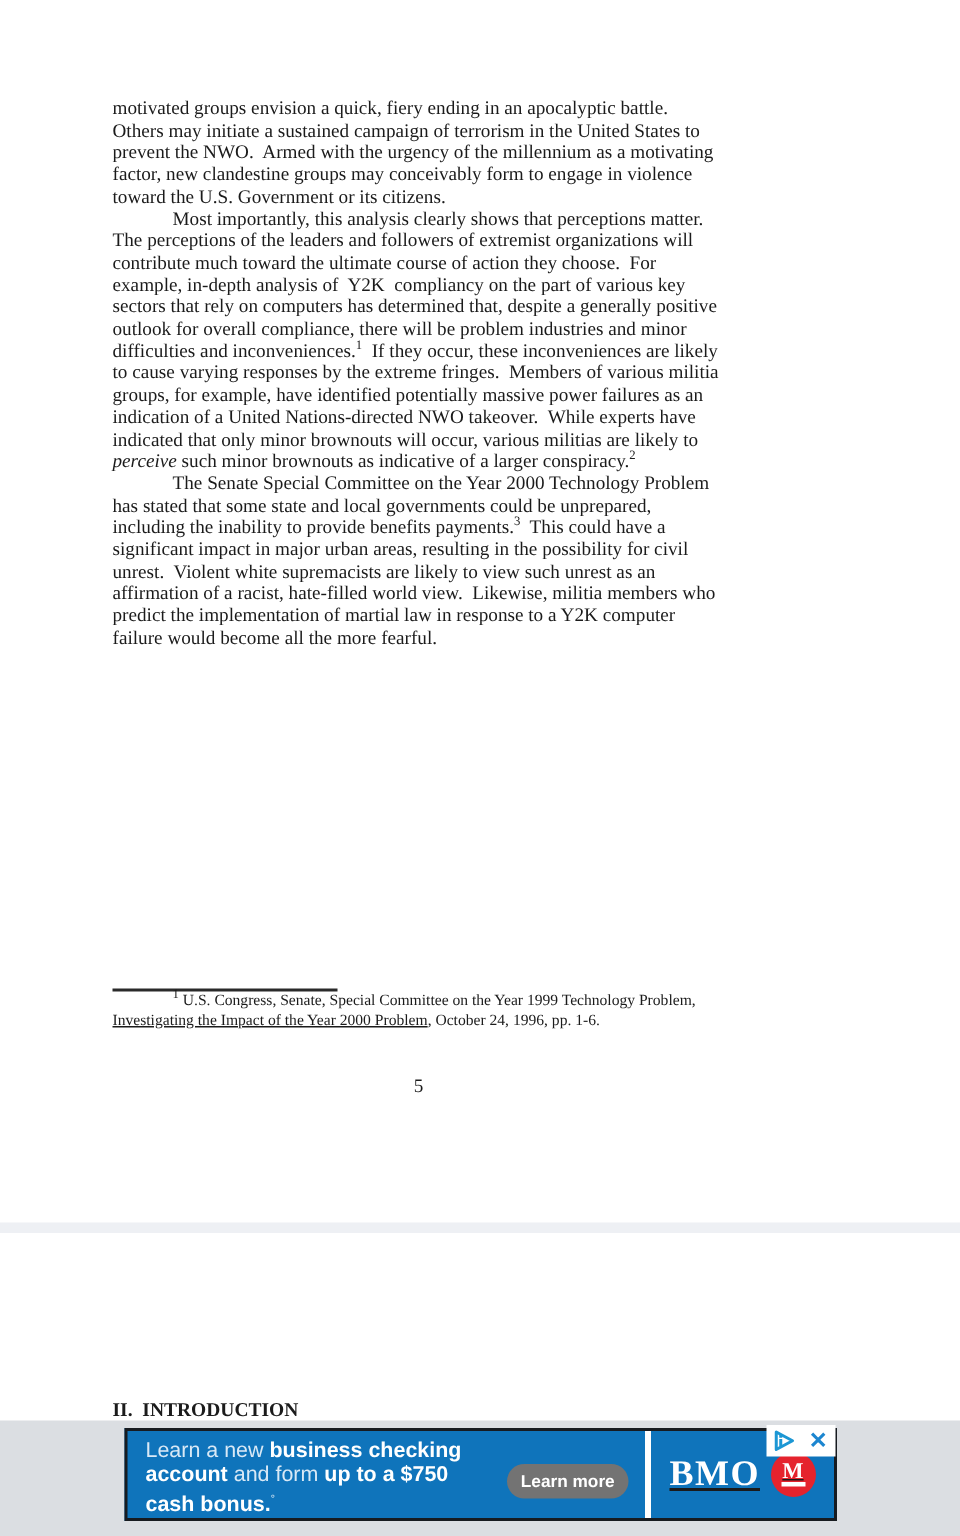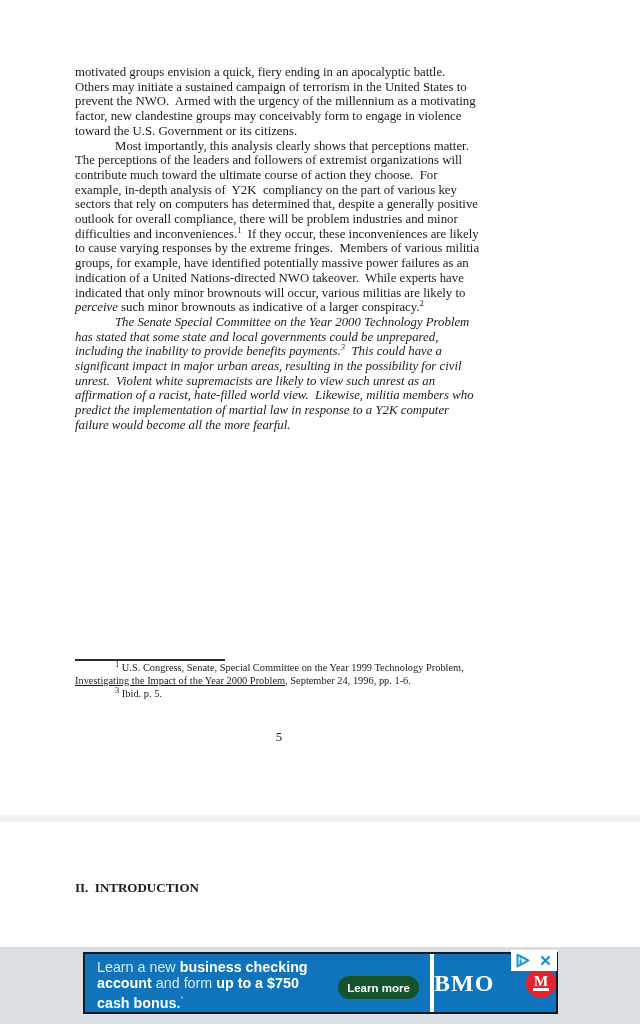--- a/index.html
+++ b/index.html
@@ -7,56 +7,56 @@
     width:640px;height:1024px;overflow:hidden;background:#ffffff;
     font-family:"Liberation Serif",serif;color:#1b1b1b;position:relative;
   }
   .doc-page{background:#ffffff;}
   .page1{box-sizing:border-box;width:558px;height:815px;padding:65px 75px 0 75px;}
   .doc-text{font-size:12.8px;line-height:14.7px;text-align:left;}
   .doc-text p{margin:0;white-space:pre-wrap;}
   .doc-text p span, .doc-text p i{white-space:pre-wrap;}
   .p-indent{text-indent:40px;}
   .para2{margin-top:15px;}
-  .para3{margin-top:10px;font-style:italic;}
+  .para3{margin-top:10px;}
   sup{font-size:8.5px;line-height:0;}
   .fn-rule{width:150px;border:none;border-top:2px solid #2a2a2a;margin:226px 0 0 0;}
   .footnotes{font-size:10.4px;line-height:13px;}
   .footnotes p{margin:0;white-space:pre-wrap;text-indent:40px;}
   .fn1{margin-top:12px;}
   .fn2{margin-top:12px;}
   .fn3{margin-top:12px;}
   .fn-underline{text-decoration:underline;}
   .page-number{margin-top:30px;text-align:center;font-size:12.8px;}
   .page-break-band{width:640px;height:7px;background:#eef0f4;}
-  .page2{box-sizing:border-box;width:640px;height:125px;padding:58px 75px 0 75px;}
+  .page2{box-sizing:border-box;width:640px;height:125px;padding:110px 75px 0 75px;}
   .section-heading{font-size:13px;font-weight:bold;margin:0;white-space:pre-wrap;}
   .page2 .doc-text p{margin-top:14px;}
 
   
   .ad-strip{position:absolute;left:0;top:947px;width:640px;height:77px;background:#dbdee2;}
   .ad-banner{
     position:absolute;left:83px;top:5px;width:471px;height:58px;
     background:#0f74bb;border:2px solid #171b20;cursor:pointer;
     font-family:"Liberation Sans",sans-serif;
   }
   .ad-copy{
     position:absolute;left:12px;top:5px;width:238px;
     color:#d9e9f6;font-size:14.3px;line-height:16.3px;font-weight:400;
   }
   .ad-copy b{color:#ffffff;font-weight:700;}
   .ad-mark{font-size:7px;color:#d9e9f6;vertical-align:6px;}
   .ad-cta{
     position:absolute;left:253px;top:22px;width:81px;height:23px;
-    background:#14532d;color:#ffffff;border:none;border-radius:12px;
+    background:#737373;color:#ffffff;border:none;border-radius:12px;
     font-family:"Liberation Sans",sans-serif;font-size:11.5px;font-weight:bold;
     display:flex;align-items:center;justify-content:center;cursor:pointer;padding:0;
   }
   .ad-divider{position:absolute;left:345px;top:0;width:4px;height:100%;background:#ffffff;}
-  .ad-brand{position:absolute;left:349px;top:0;right:0;bottom:0;display:flex;align-items:center;justify-content:space-between;gap:7px;}
+  .ad-brand{position:absolute;left:349px;top:0;right:0;bottom:0;display:flex;align-items:center;justify-content:center;gap:7px;text-decoration:underline;}
   .bmo-wordmark{
     color:#ffffff;font-family:"Liberation Serif",serif;font-weight:bold;
     font-size:24px;letter-spacing:1px;line-height:1;
   }
   .bmo-roundel{
     width:30px;height:30px;border-radius:50%;background:#e5232d;
     display:flex;align-items:center;justify-content:center;flex-direction:column;
   }
   .bmo-roundel .m{
     color:#ffffff;font-family:"Liberation Serif",serif;font-weight:bold;
@@ -75,22 +75,21 @@
 <div class="doc-page page1">
   <div class="doc-text">
     <p><span>motivated groups envision a quick, fiery ending in an apocalyptic battle.  Others may initiate a sustained campaign of terrorism in the United States to prevent the NWO.  Armed with the urgency of the millennium as a motivating factor, new clandestine groups may conceivably form to engage in violence toward the U.S. Government or its citizens.</span></p>
     <p class="p-indent para2"><span>Most importantly, this analysis clearly shows that perceptions matter.  The perceptions of the leaders and followers of extremist organizations will contribute much toward the ultimate course of action they choose.  For example, in-depth analysis of  Y2K  compliancy on the part of various key sectors that rely on computers has determined that, despite a generally positive outlook for overall compliance, there will be problem industries and minor difficulties and inconveniences.</span><sup>1</sup><span>  If they occur, these inconveniences are likely to cause varying responses by the extreme fringes.  Members of various militia groups, for example, have identified potentially massive power failures as an indication of a United Nations-directed NWO takeover.  While experts have indicated that only minor brownouts will occur, various militias are likely to </span><i>perceive</i><span> such minor brownouts as indicative of a larger conspiracy.</span><sup>2</sup></p>
     <p class="p-indent para3"><span>The Senate Special Committee on the Year 2000 Technology Problem has stated that some state and local governments could be unprepared, including the inability to provide benefits payments.</span><sup>3</sup><span>  This could have a significant impact in major urban areas, resulting in the possibility for civil unrest.  Violent white supremacists are likely to view such unrest as an affirmation of a racist, hate-filled world view.  Likewise, militia members who predict the implementation of martial law in response to a Y2K computer failure would become all the more fearful.</span></p>
   </div>
 
   <hr class="fn-rule">
 
   <div class="footnotes">
-    <p class="fn1"><sup>1</sup><span> U.S. Congress, Senate, Special Committee on the Year 1999 Technology Problem, </span><span class="fn-underline">Investigating the Impact of the Year 2000 Problem</span><span>, September 24, 1996, pp. 1-6.</span></p>
-    <p class="fn3"><sup>3</sup><span> Ibid. p. 5.</span></p>
+    <p class="fn1"><sup>1</sup><span> U.S. Congress, Senate, Special Committee on the Year 1999 Technology Problem, </span><span class="fn-underline">Investigating the Impact of the Year 2000 Problem</span><span>, October 24, 1996, pp. 1-6.</span></p>
   </div>
 
   <div class="page-number">5</div>
 </div>
 
 <div class="page-break-band"></div>
 
 <div class="doc-page page2">
   <p class="section-heading">II.  INTRODUCTION</p>
 </div>

